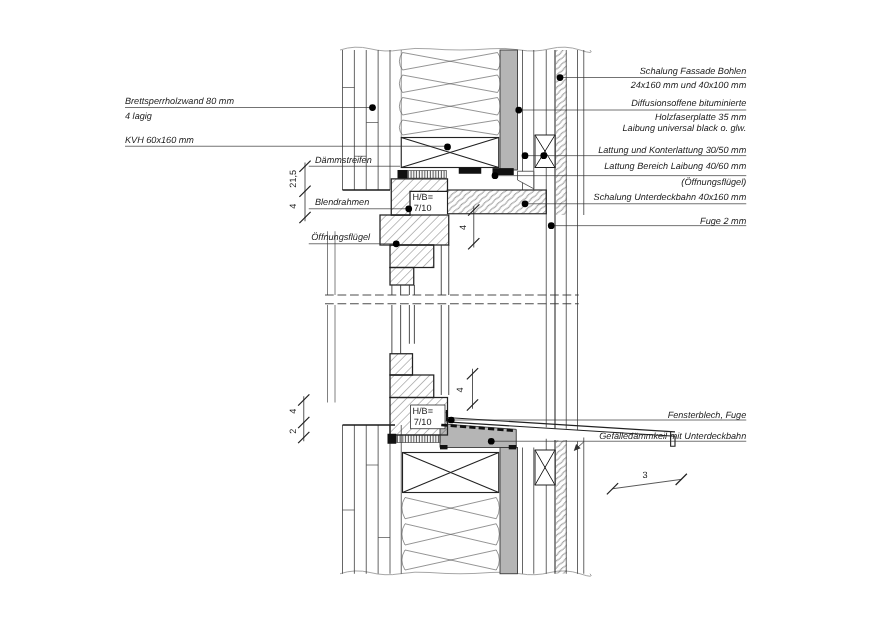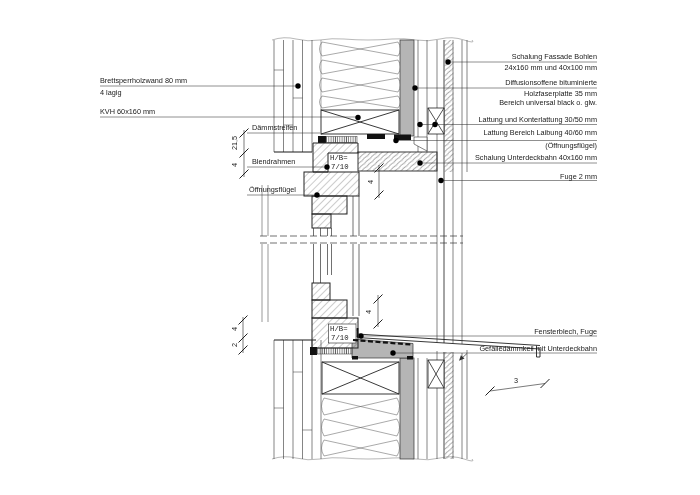--- a/index.html
+++ b/index.html
@@ -1,25 +1,25 @@
 <!DOCTYPE html>
 <html><head>
 <meta charset="utf-8">
 <style>
   html,body{margin:0;padding:0;background:#fff;}
   #stage{position:relative;width:700px;height:495px;background:#fff;overflow:hidden;
          font-family:"Liberation Sans",sans-serif;color:#1a1a1a;}
   #linework{position:absolute;left:0;top:0;}
-  .lbl{position:absolute;font-size:7.3px;line-height:9px;white-space:nowrap;color:#1a1a1a;}
+  .lbl{position:absolute;font-size:7.3px;line-height:9px;white-space:nowrap;color:#1a1a1a;font-style:italic;}
   .r{right:103px;text-align:right;}
   .dim{position:absolute;font-size:7.3px;white-space:nowrap;color:#1a1a1a;
        transform:translate(-50%,-50%) rotate(-90deg);}
   .dimh{position:absolute;font-size:7.3px;white-space:nowrap;color:#1a1a1a;
        transform:translate(-50%,-50%);}
-  .hb{position:absolute;font-size:7.3px;line-height:8.6px;white-space:nowrap;color:#1a1a1a;font-family:Liberation Mono, monospace;}
+  .hb{position:absolute;font-size:7.3px;line-height:8.6px;white-space:nowrap;color:#1a1a1a;}
 </style>
 </head>
 <body>
 
 <div id="stage">
 
 <svg id="linework" width="700" height="495" viewBox="0 0 700 495">
   <defs>
     <pattern id="h45" width="5" height="5" patternUnits="userSpaceOnUse" patternTransform="rotate(45)">
       <line x1="0" y1="0" x2="0" y2="5" stroke="#444" stroke-width="0.55"></line>
@@ -226,21 +226,21 @@
   <div class="lbl" style="left:100px;top:87.5px">4 lagig</div>
   <div class="lbl" style="left:100px;top:106.5px">KVH 60x160 mm</div>
   <div class="lbl" style="left:252px;top:122.5px">Dämmstreifen</div>
   <div class="lbl" style="left:252px;top:156.5px">Blendrahmen</div>
   <div class="lbl" style="left:249px;top:184.5px">Öffnungsflügel</div>
 
   <div class="lbl r" style="top:51.5px">Schalung Fassade Bohlen</div>
   <div class="lbl r" style="top:62.5px">24x160 mm und 40x100 mm</div>
   <div class="lbl r" style="top:78px">Diffusionsoffene bituminierte</div>
   <div class="lbl r" style="top:88.5px">Holzfaserplatte 35 mm</div>
-  <div class="lbl r" style="top:97.5px">Bereich universal black o. glw.</div>
+  <div class="lbl r" style="top:97.5px">Laibung universal black o. glw.</div>
   <div class="lbl r" style="top:114.5px">Lattung und Konterlattung 30/50 mm</div>
   <div class="lbl r" style="top:128px">Lattung Bereich Laibung 40/60 mm</div>
   <div class="lbl r" style="top:140.5px">(Öffnungsflügel)</div>
   <div class="lbl r" style="top:153px">Schalung Unterdeckbahn 40x160 mm</div>
   <div class="lbl r" style="top:171.5px">Fuge 2 mm</div>
   <div class="lbl r" style="top:326.5px">Fensterblech, Fuge</div>
   <div class="lbl r" style="top:343.5px">Gefälledämmkeil mit Unterdeckbahn</div>
 
   <div class="hb" style="left:330px;top:153.5px">H/B=</div>
   <div class="hb" style="left:331px;top:162.5px">7/10</div>

